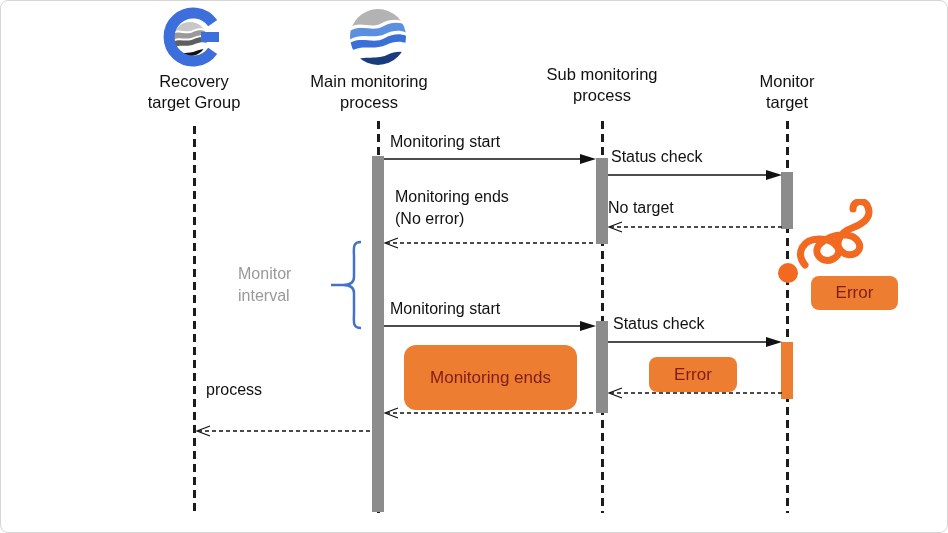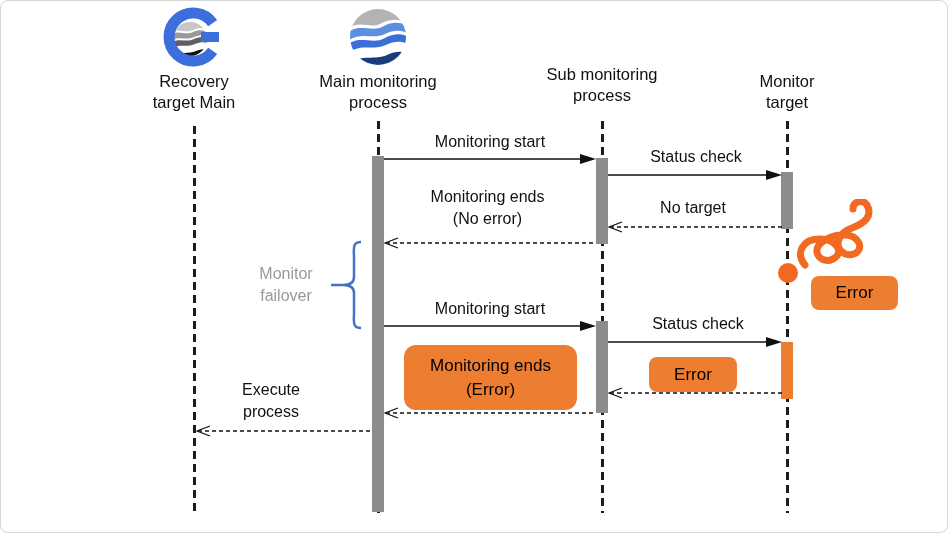--- a/index.html
+++ b/index.html
@@ -35,33 +35,32 @@
   
   .bar{
     position:absolute;
     width:12px;
     background:#8c8c8c;
   }
   .bar.orange{background:#ED7D31;}
   
   .msg{
     position:absolute;
-    text-align:center;
     font-size:16px;
     line-height:22px;
     color:#111;
     white-space:nowrap;
   }
   .msg span{display:block;}
   .msg.gray{color:#999999;}
   
   .obox{
     position:absolute;
     background:#ED7D31;
-    color:#000000;
+    color:#7f1d1d;
     text-align:center;
     font-size:17px;
     border-radius:10px;
     display:flex;
     flex-direction:column;
     justify-content:center;
     line-height:24px;
   }
   .obox span{display:block;}
   svg{display:block;}
@@ -102,23 +101,23 @@
         <path d="M0 22 C 12 12, 22 23, 34 16 C 44 11, 54 12, 62 18 L 62 -4 L 0 -4 Z" fill="#b3b3b3"></path>
         <path d="M0 34 C 13 24, 24 33, 37 27 C 47 22, 56 23, 62 28 L 62 20 C 54 15, 45 14, 36 19 C 24 26, 13 16, 0 25 Z" fill="#5b8fe0"></path>
         <path d="M0 46 C 13 36, 25 44, 38 38 C 48 33, 57 34, 62 39 L 62 31 C 55 26, 46 26, 37 31 C 25 38, 13 28, 0 37 Z" fill="#3a6fd8"></path>
         <path d="M0 58 C 13 46, 26 54, 39 48 C 49 43, 58 44, 64 49 L 64 62 L 0 62 Z" fill="#1a3b7c"></path>
       </g>
     </svg>
   </div>
 
   <div class="actor-label" style="left:108px;top:70px;width:170px;">
     <span>Recovery</span>
-    <span>target Main</span>
-  </div>
-  <div class="actor-label" style="left:292px;top:70px;width:170px;">
+    <span>target Group</span>
+  </div>
+  <div class="actor-label" style="left:283px;top:70px;width:170px;">
     <span>Main monitoring</span>
     <span>process</span>
   </div>
   <div class="actor-label" style="left:516px;top:63px;width:170px;">
     <span>Sub monitoring</span>
     <span>process</span>
   </div>
   <div class="actor-label" style="left:731px;top:70px;width:110px;">
     <span>Monitor</span>
     <span>target</span>
@@ -201,38 +200,36 @@
   <div class="msg" style="left:389px;top:130px;width:200px;">Monitoring start</div>
   <div class="msg" style="left:610px;top:145px;width:170px;">Status check</div>
   <div class="msg" style="left:394px;top:185px;width:185px;">
     <span>Monitoring ends</span>
     <span>(No error)</span>
   </div>
   <div class="msg" style="left:607px;top:196px;width:170px;">No target</div>
   <div class="msg" style="left:389px;top:297px;width:200px;">Monitoring start</div>
   <div class="msg" style="left:612px;top:312px;width:170px;">Status check</div>
   <div class="msg" style="left:205px;top:378px;width:130px;">
-    <span>Execute</span>
     <span>process</span>
   </div>
 
   <div class="msg gray" style="left:237px;top:262px;width:96px;">
     <span>Monitor</span>
-    <span>failover</span>
+    <span>interval</span>
   </div>
   <div class="abs" style="left:328px;top:239px;">
     <svg width="40" height="90" viewBox="0 0 40 90">
       <path d="M2 45 L 14 45" stroke="#4472C4" stroke-width="2.5" fill="none"></path>
       <path d="M32 2 C 23 2, 25 9, 25 17 L 25 37 C 25 42, 22 45, 14 45 C 22 45, 25 48, 25 53 L 25 73 C 25 81, 23 88, 32 88" stroke="#4472C4" stroke-width="2.5" fill="none"></path>
     </svg>
   </div>
 
   <div class="obox" style="left:403px;top:344px;width:173px;height:65px;border-radius:12px;">
     <span>Monitoring ends</span>
-    <span>(Error)</span>
   </div>
   <div class="obox" style="left:648px;top:356px;width:88px;height:35px;border-radius:8px;">Error</div>
   <div class="obox" style="left:810px;top:275px;width:87px;height:34px;border-radius:8px;">Error</div>
 
   <div class="abs" style="left:790px;top:198px;">
     <svg width="88" height="78" viewBox="0 0 88 78">
       <g fill="none" stroke="#F26A21" stroke-width="7" stroke-linecap="round">
         <path d="M14 66
                  C 4 54, 12 40, 28 40
                  C 46 40, 54 54, 42 60

